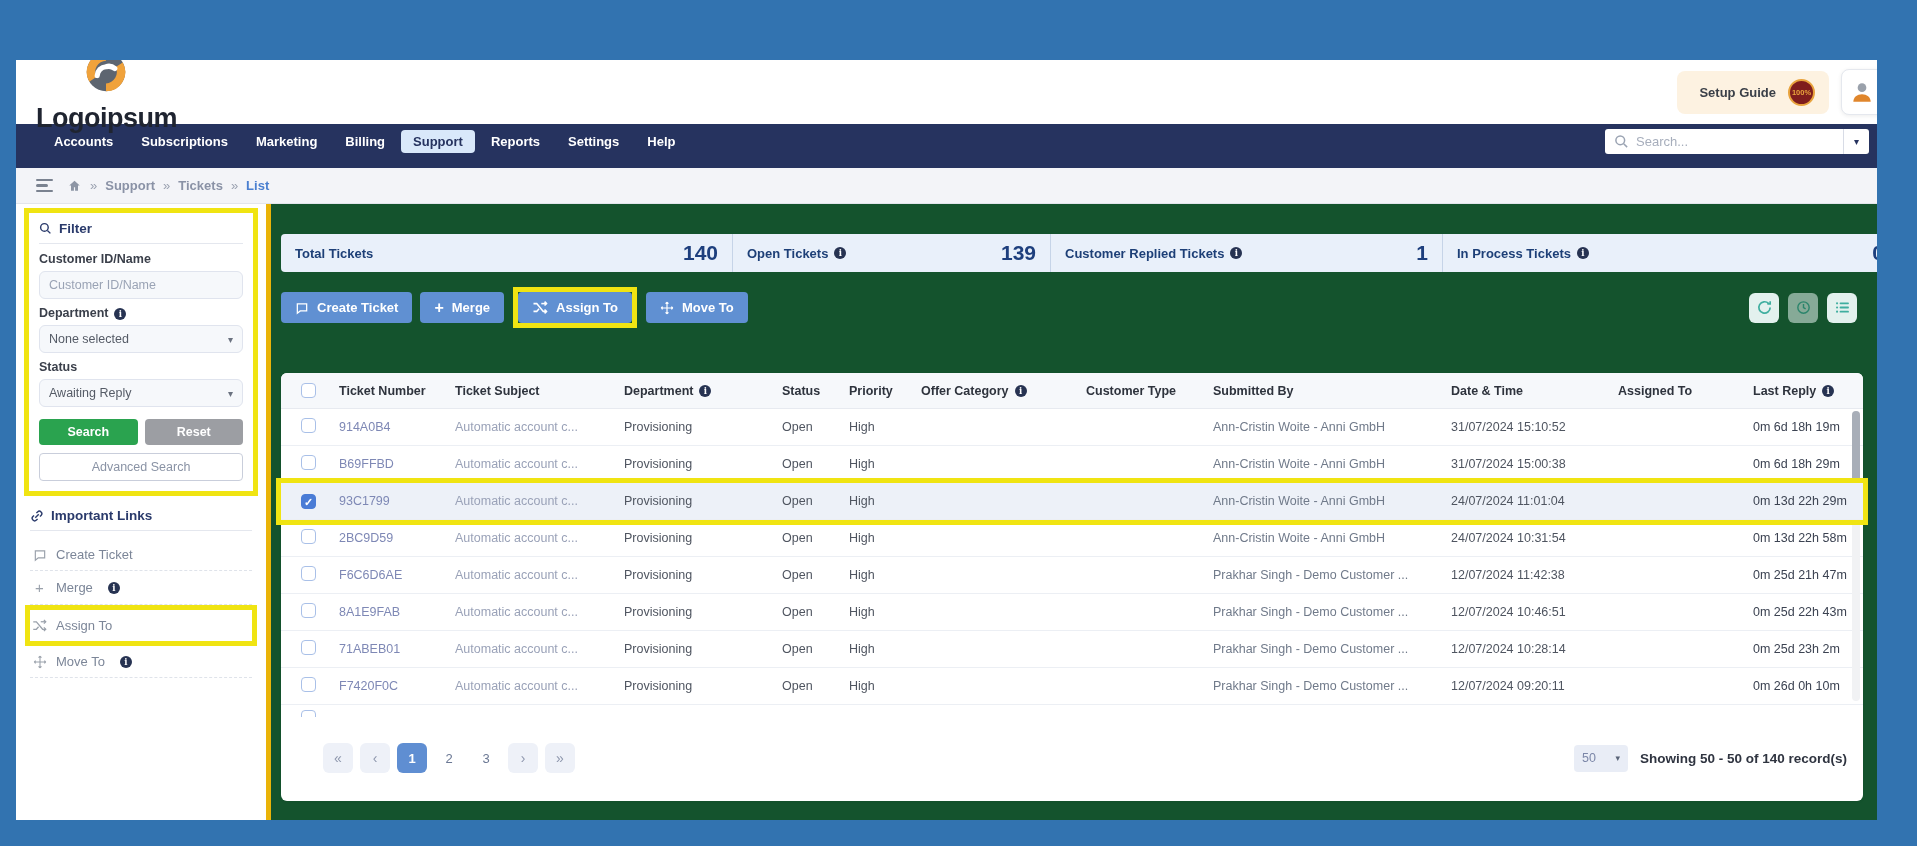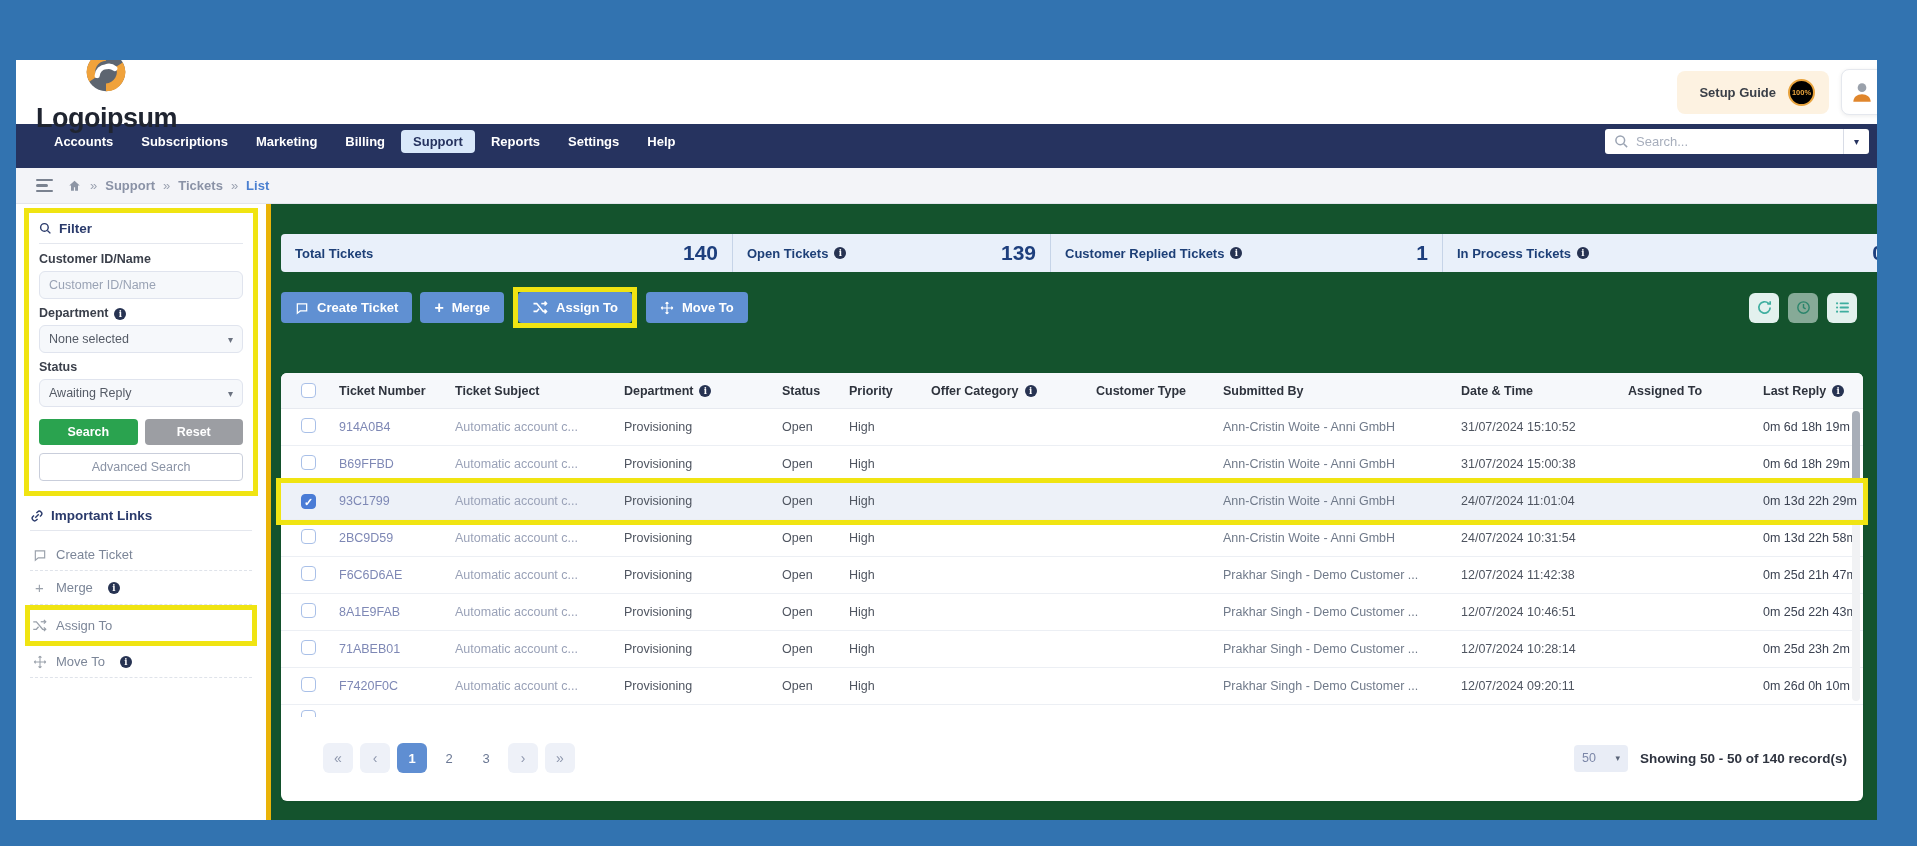--- a/index.html
+++ b/index.html
@@ -8,21 +8,21 @@
 
   .frame { position:absolute; left:16px; top:60px; width:1861px; height:760px; background:#fff; overflow:hidden; }
 
   
   .app-header { height:64px; display:flex; align-items:center; justify-content:space-between; padding:0 0 0 20px; background:#fff; }
   .logo { display:flex; align-items:center; gap:10px;flex-direction:column; }
   .logo-text { font-size:27px; font-weight:800; color:#1f2430; letter-spacing:-0.5px; }
   .header-right { display:flex; align-items:center; gap:12px; }
   .setup-guide { background:#fdf2e1; border-radius:8px; padding:8px 14px; display:flex; align-items:center; gap:12px; cursor:pointer; }
   .setup-guide .sg-label { font-size:13px; font-weight:bold; color:#3a3f47;margin-left:8px; }
-  .ring { width:27px; height:27px; border:2px solid #e8a33d; border-radius:50%; display:flex; align-items:center; justify-content:center; color:#e8a33d; font-size:7.5px; font-weight:bold; background:#000000; }
+  .ring { width:27px; height:27px; border:2px solid #e8a33d; border-radius:50%; display:flex; align-items:center; justify-content:center; color:#e8a33d; font-size:7.5px; font-weight:bold; background:#7f1d1d; }
   .avatar-card { width:42px; height:46px; background:#fff; border:1px solid #e5e8ee; border-radius:8px 0 0 8px; box-shadow:0 1px 4px rgba(0,0,0,.08); display:flex; align-items:center; justify-content:center; margin-right:-6px; }
 
   
   .nav { height:44px; background:#26335f; display:flex; align-items:center; padding:0 8px 10px 26px; }
   .nav-items { display:flex; align-items:center; gap:4px; height:100%; }
   .nav-item { color:#fff; font-size:13px; font-weight:bold; padding:4px 12px; border-radius:4px; cursor:pointer; white-space:nowrap; }
   .nav-item.active { background:#d9e8fa; color:#26335f; }
   .nav-search { margin-left:auto; width:238px; height:25px; background:#fff; border-radius:3px 0 0 3px; display:flex; align-items:center; gap:7px; padding:0 9px; }
   .nav-search input { border:none; outline:none; flex:1; font-size:13px; color:#333; font-family:"Liberation Sans",sans-serif; }
   .nav-search input::placeholder { color:#a7aebc; }
@@ -86,21 +86,21 @@
   .thead { display:flex; align-items:center; height:36px; background:#f6f8fb; border-bottom:1px solid #e7eaf0; border-radius:6px 6px 0 0; font-size:12.5px; font-weight:bold; color:#2e333d; }
   .th { display:flex; align-items:center; }
   .trow { display:flex; align-items:center; height:37px; border-bottom:1px solid #eceff4; font-size:12.5px; cursor:pointer; }
   .trow.hl { background:#edf1f8; box-shadow:0 0 0 5px #f0e412; position:relative; z-index:2; }
   .td { overflow:hidden; white-space:nowrap; }
   .c-cb { width:58px; padding-left:20px; flex-shrink:0; }
   .c-ticket { width:116px; flex-shrink:0; color:#7e88b5; }
   .c-subject { width:169px; flex-shrink:0; color:#9aa2b8; }
   .c-dept { width:158px; flex-shrink:0; color:#4f5560; }
   .c-status { width:67px; flex-shrink:0; color:#4f5560; }
-  .c-priority { width:82px; flex-shrink:0; color:#4f5560; }
+  .c-priority { width:72px; flex-shrink:0; color:#4f5560; }
   .c-offer { width:165px; flex-shrink:0; color:#4f5560; }
   .c-ctype { width:127px; flex-shrink:0; color:#4f5560; }
   .c-submitted { width:238px; flex-shrink:0; color:#707a8a; }
   .c-date { width:167px; flex-shrink:0; color:#4f5560; }
   .c-assigned { width:135px; flex-shrink:0; color:#4f5560; }
   .c-lastreply { flex:1; color:#3c4352; }
   .thead .c-ticket,.thead .c-subject,.thead .c-dept,.thead .c-status,.thead .c-priority,.thead .c-offer,
   .thead .c-ctype,.thead .c-submitted,.thead .c-date,.thead .c-assigned,.thead .c-lastreply { color:#2e333d; }
 
   .checkbox { display:inline-block; width:15px; height:15px; border:1.6px solid #a9c0e8; border-radius:4px; background:#fff; cursor:pointer; }

